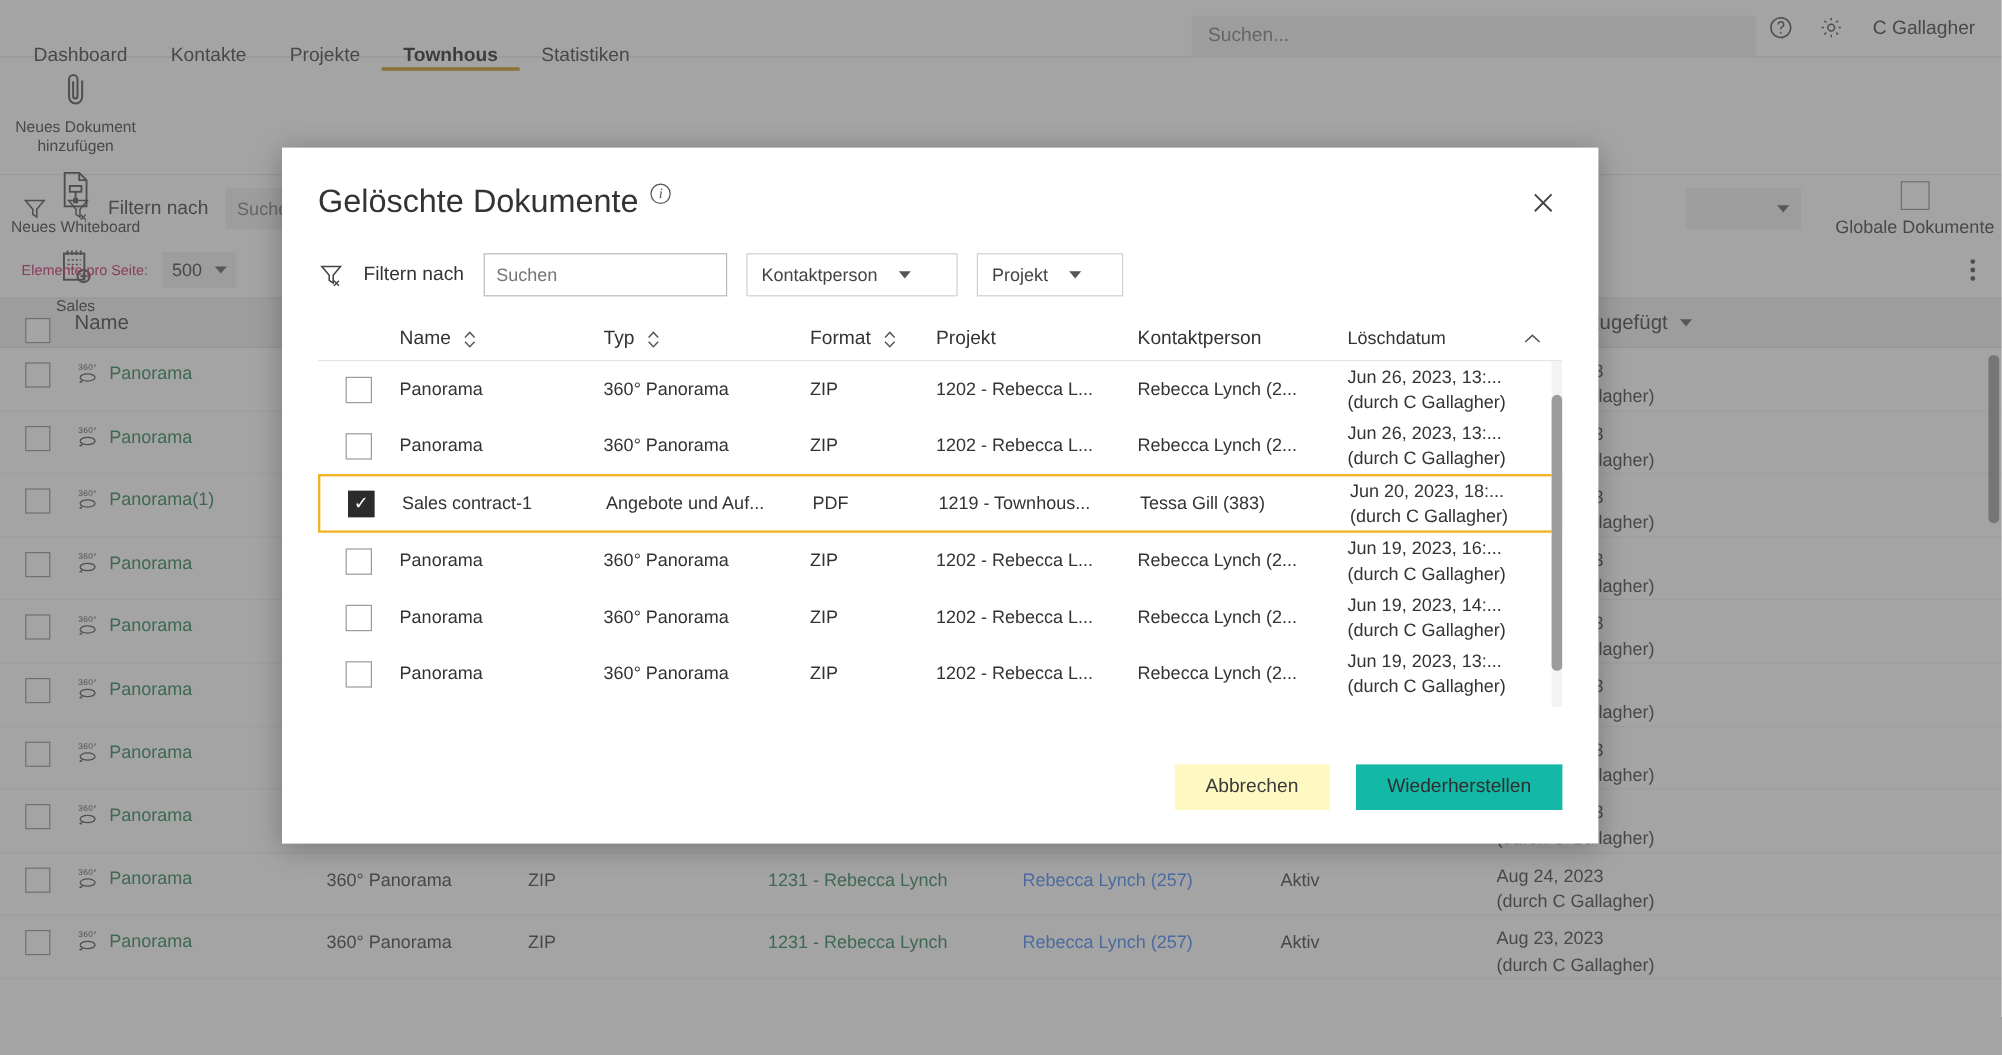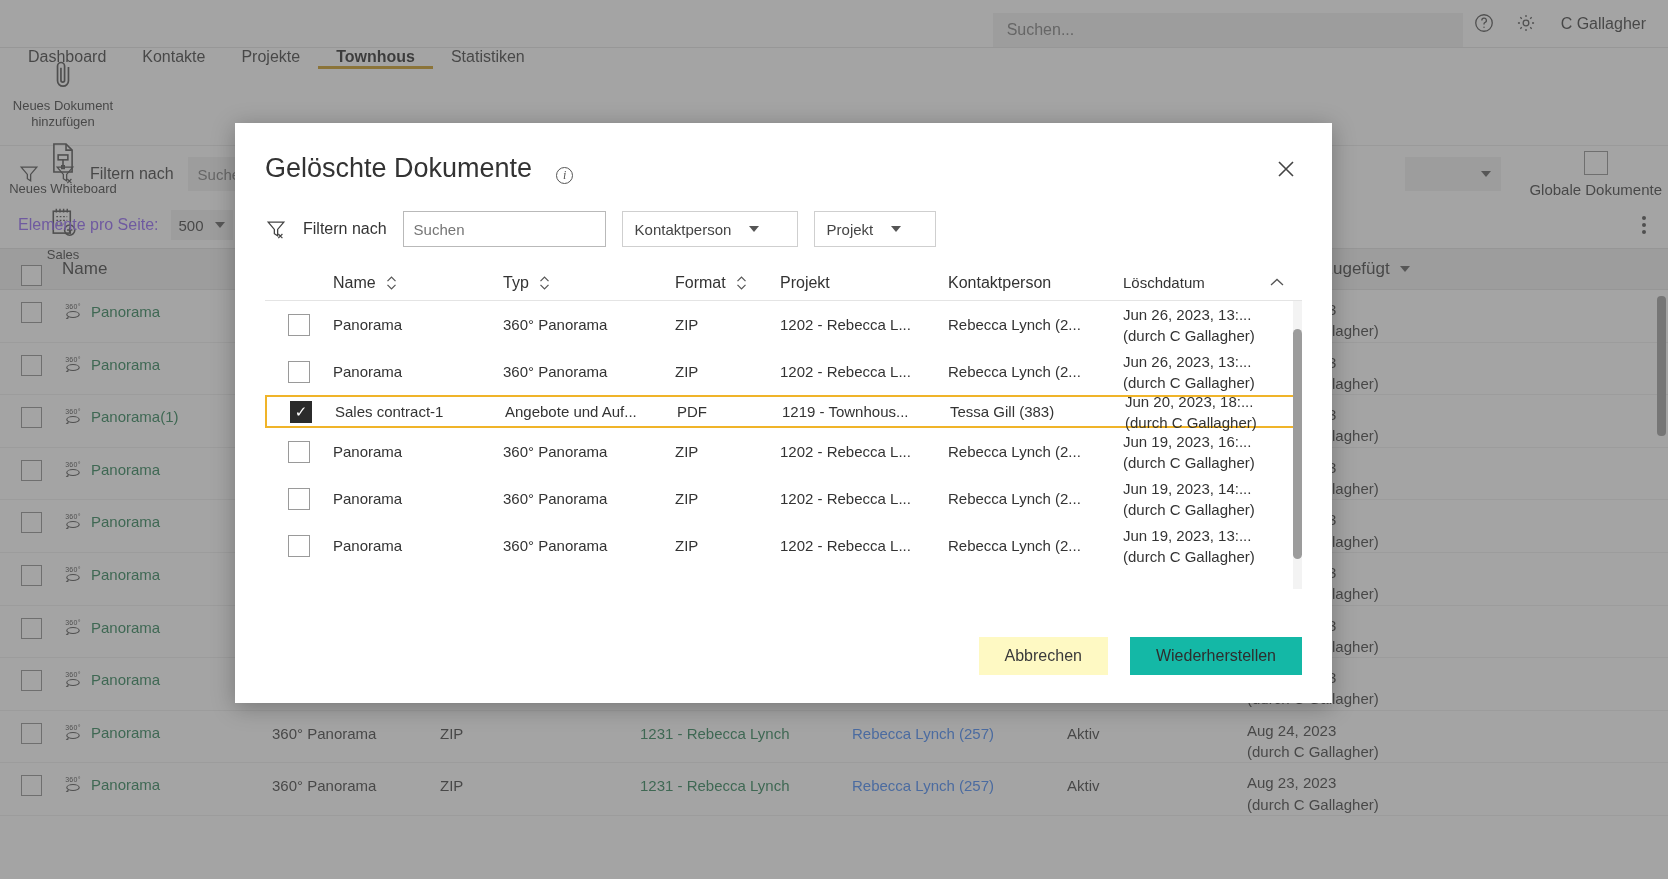--- a/index.html
+++ b/index.html
@@ -14,21 +14,21 @@
   
   #page { position: absolute; inset: 0; background: #ffffff; }
 
   
   .topnav {
     height: 48px; background: #ffffff;
     display: flex; align-items: stretch;
     border-bottom: 1px solid #e3e3e3;
     position: relative;
   }
-  .nav-items { display: flex; align-items: flex-start; padding-left: 10px; margin-top: 48px; }
+  .nav-items { display: flex; align-items: center; padding-left: 10px; margin-top: 48px; }
   .nav-item {
     display: flex; align-items: center; padding: 0 18px;
     font-size: 16px; color: #333; cursor: pointer;
     border-bottom: 3px solid transparent;
   }
   .nav-item.active { font-weight: bold; color: #1a1a1a; border-bottom-color: #c79413; }
 
   .nav-right { margin-left: auto; display: flex; align-items: flex-end; height: 100%; }
   .search-box {
     width: 470px; height: 34px; background: #efefef;
@@ -60,21 +60,21 @@
   .fb-select {
     height: 34px; background: #efefef; display: flex; align-items: center;
     justify-content: space-between; padding: 0 10px; font-size: 15px; color: #444; gap: 8px;
   }
   .globaldoc-wrap { margin-left: auto; display: flex; flex-direction: column; align-items: center; padding-right: 6px; }
   .gd-box { width: 24px; height: 24px; border: 1px solid #8a8a8a; background: #fff; }
   .gd-label { font-size: 15px; color: #333; margin-top: 6px; }
 
   
   .perpage { height: 46px; display: flex; align-items: center; padding-left: 18px; gap: 12px; }
-  .pp-label { font-size: 16px; color: #8b5cf6; }
+  .pp-label { font-size: 12px; color: #be185d; }
   .pp-select { width: 62px; height: 30px; background: #efefef; display:flex; align-items:center; justify-content:space-between; padding: 0 8px; font-size:15px; color:#333; }
   .kebab { margin-left: auto; padding-right: 22px; display:flex; flex-direction:column; gap:3px; align-items:center; }
   .kebab i { width: 4px; height: 4px; background: #444; border-radius: 50%; display:block; }
 
   
   .bg-table { width: 100%; }
   .bg-head {
     display: flex; align-items: center; height: 42px;
     background: #f0f0f0; border-top: 1px solid #e0e0e0; border-bottom: 1px solid #e0e0e0;
     font-size: 17px; color: #333;
@@ -99,21 +99,21 @@
   
   #overlay { position: absolute; inset: 0; background: rgba(90,90,90,0.55); }
 
   
   .modal {
     position: absolute; left: 235px; top: 123px; width: 1097px; height: 580px;
     background: #ffffff; box-shadow: 0 4px 22px rgba(0,0,0,.28);
     display: flex; flex-direction: column;
   }
   .modal-head { padding: 30px 30px 0 30px; display: flex; align-items: flex-start; }
-  .modal-title { font-size: 27px; color: #333; font-weight: normal; display: flex; align-items: flex-end; gap: 24px; }
+  .modal-title { font-size: 27px; color: #333; font-weight: normal; display: flex; align-items: flex-start; gap: 10px; }
   .info-i {
     width: 17px; height: 17px; border: 1.3px solid #555; border-radius: 50%;
     font-size: 12px; display: inline-flex; align-items: center; justify-content: center;
     color: #555; font-style: italic; font-family: "Liberation Serif", serif;
   }
   .modal-close { margin-left: auto; cursor: pointer; padding: 4px; }
 
   .modal-filter { display: flex; align-items: center; gap: 16px; padding: 26px 30px 0 30px; }
   .mf-label { font-size: 16px; color: #333; }
   .mf-search {
@@ -123,21 +123,21 @@
   .mf-select {
     height: 36px; border: 1px solid #cfcfcf; background: #fff; display: flex; align-items: center;
     gap: 18px; padding: 0 12px; font-size: 15px; color: #444; cursor: pointer;
   }
 
   
   .mtable-wrap { margin: 18px 30px 0 30px; flex: 1; position: relative; overflow: hidden; }
   .mt-head { display: flex; align-items: center; height: 36px; font-size: 16px; color: #333; border-bottom: 1px solid #e4e4e4; }
   .mt-body { position: relative; height: 288px; overflow: hidden; }
   .mt-row { display: flex; align-items: center; height: 47px; font-size: 15px; color: #333; }
-  .mt-row.sel { border: 2px solid #f0b429; height: 33px; }
+  .mt-row.sel { border: 2px solid #f0b429; height: 49px; }
   .m-chk { width: 68px; display: flex; justify-content: center; }
   .m-chk .box { width: 22px; height: 22px; border: 1px solid #9a9a9a; background: #fff; }
   .m-chk .box.on { background: #2b2b2b; border-color: #2b2b2b; display:flex; align-items:center; justify-content:center; }
   .m-chk .box.on::after { content: "✓"; color: #fff; font-size: 15px; line-height: 1; }
   .m-name { width: 170px; }
   .m-typ  { width: 172px; }
   .m-fmt  { width: 105px; }
   .m-prj  { width: 168px; }
   .m-kp   { width: 175px; }
   .m-ld   { flex: 1; line-height: 1.4; font-size: 15px; }

